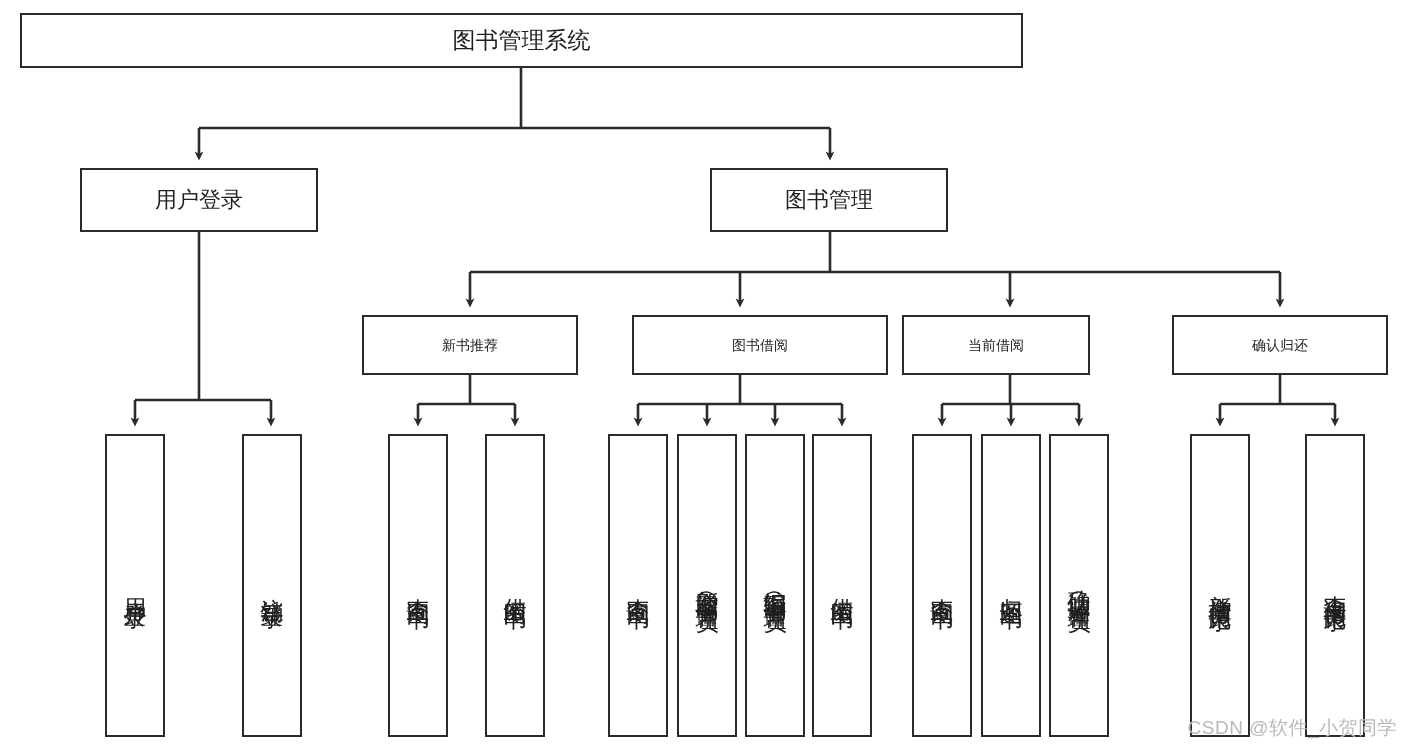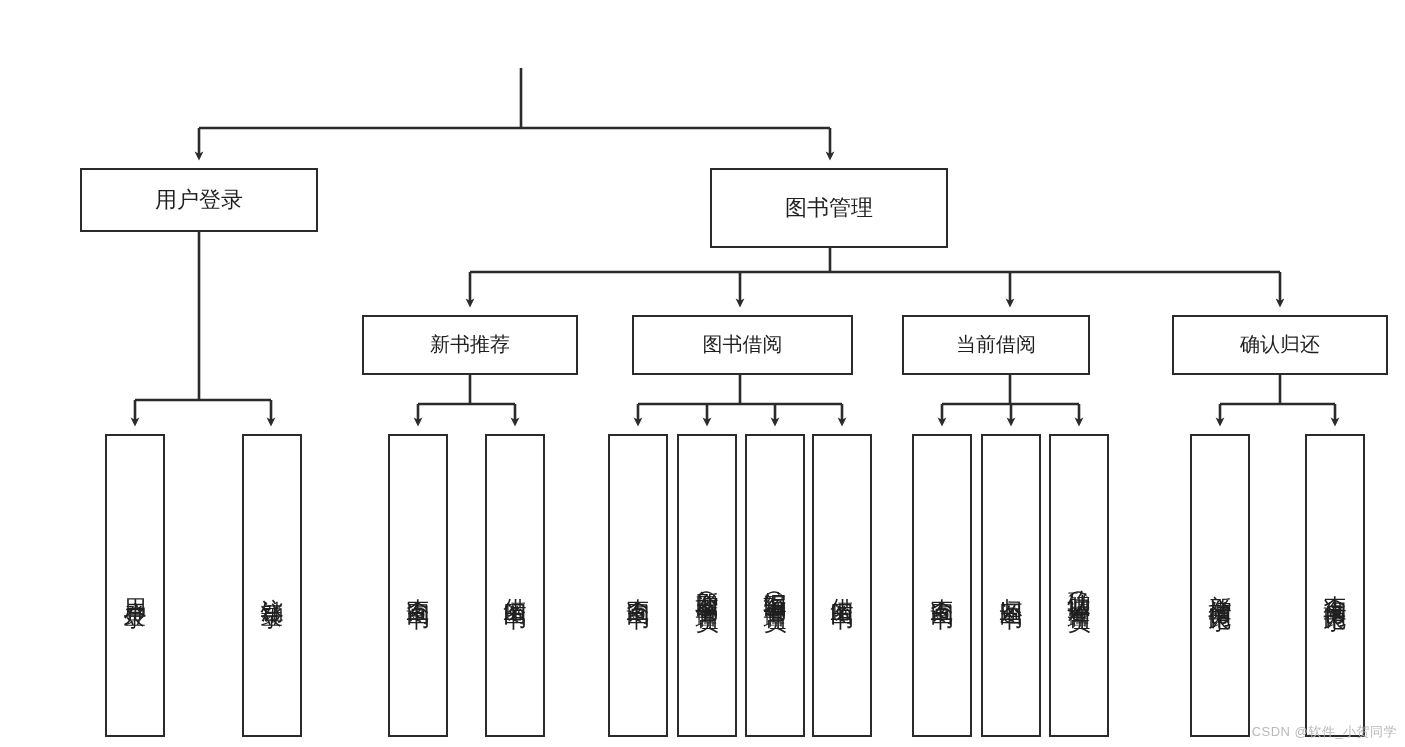--- a/index.html
+++ b/index.html
@@ -38,37 +38,37 @@
     text-align: center;
     z-index: 2;
   }
   .node .label {
     color: #1f1f1f;
     line-height: 1.18;
     white-space: nowrap;
   }
   .node.root .label { font-size: 23px; }
   .node.l2 .label   { font-size: 22px; }
-  .node.l3 .label   { font-size: 20px; }
+  .node.l3 .label   { font-size: 14px; }
   .node.leaf {
     align-items: center;
     justify-content: center;
   }
   .node.leaf .label {
     writing-mode: vertical-rl;
     text-orientation: upright;
     font-size: 23px;
     letter-spacing: 3px;
     white-space: nowrap;
   }
   #watermark {
     position: absolute;
     right: 8px;
     bottom: 6px;
-    font-size: 13px;
+    font-size: 19px;
     color: #b9b9b9;
     letter-spacing: 0.5px;
     z-index: 5;
     white-space: nowrap;
   }
 </style>
 </head>
 <body>
 
 <div id="canvas">
@@ -117,32 +117,35 @@
       <path d="M1011,404 L1011,422" marker-end="url(#arrow)"></path>
       <path d="M1079,404 L1079,422" marker-end="url(#arrow)"></path>
 
       <path d="M1280,375 L1280,404"></path>
       <path d="M1220,404 L1335,404"></path>
       <path d="M1220,404 L1220,422" marker-end="url(#arrow)"></path>
       <path d="M1335,404 L1335,422" marker-end="url(#arrow)"></path>
     </g>
   </svg>
 
+  <div class="node root" style="left:20px; top:13px; width:1003px; height:55px;">
+    <span class="label">图书管理系统</span>
+  </div>
 
   <div class="node l2" style="left:80px; top:168px; width:238px; height:64px;">
     <span class="label">用户登录</span>
   </div>
-  <div class="node l2" style="left:710px; top:168px; width:238px; height:80px;">
+  <div class="node l2" style="left:710px; top:168px; width:238px; height:64px;">
     <span class="label">图书管理</span>
   </div>
 
   <div class="node l3" style="left:362px; top:315px; width:216px; height:60px;">
     <span class="label">新书推荐</span>
   </div>
-  <div class="node l3" style="left:632px; top:315px; width:221px; height:60px;">
+  <div class="node l3" style="left:632px; top:315px; width:256px; height:60px;">
     <span class="label">图书借阅</span>
   </div>
   <div class="node l3" style="left:902px; top:315px; width:188px; height:60px;">
     <span class="label">当前借阅</span>
   </div>
   <div class="node l3" style="left:1172px; top:315px; width:216px; height:60px;">
     <span class="label">确认归还</span>
   </div>
 
   <div class="node leaf" style="left:105px; top:434px; width:60px; height:303px;">

